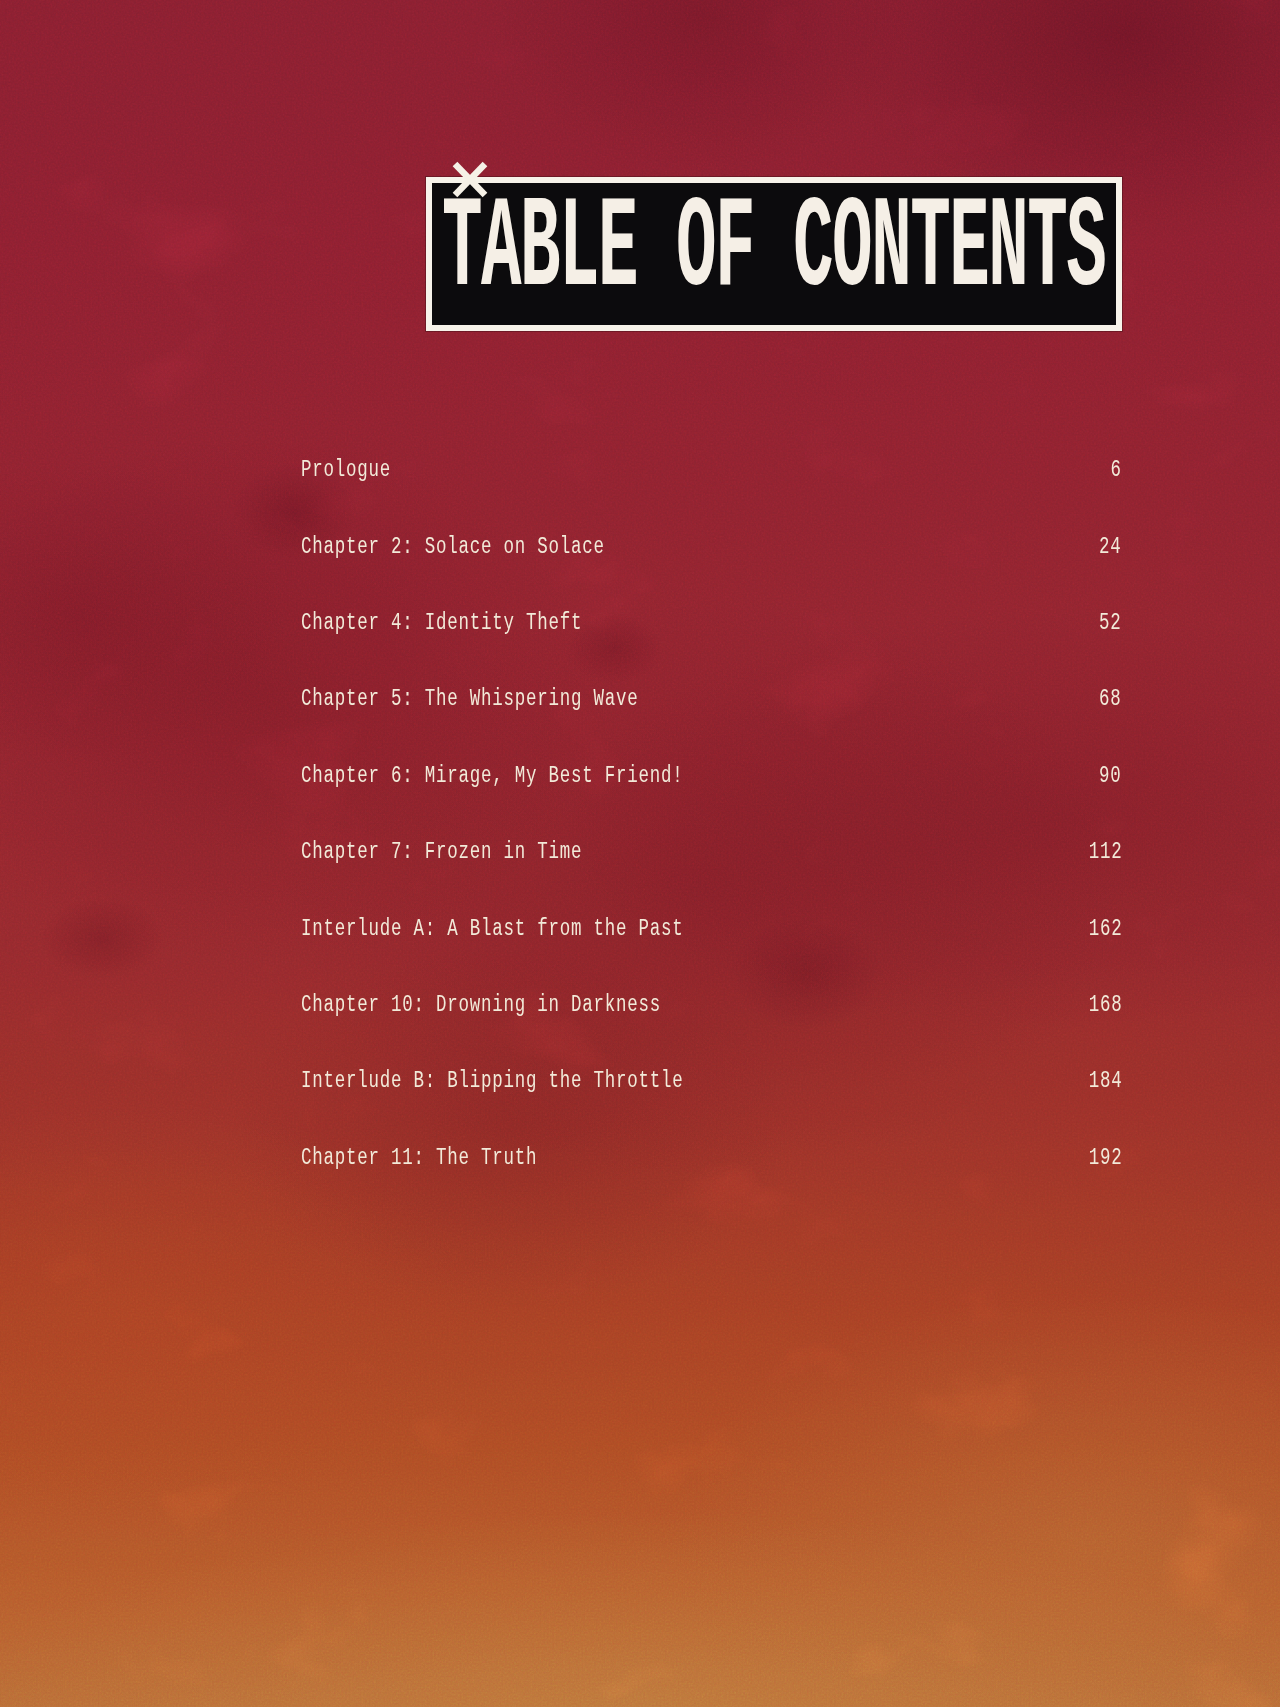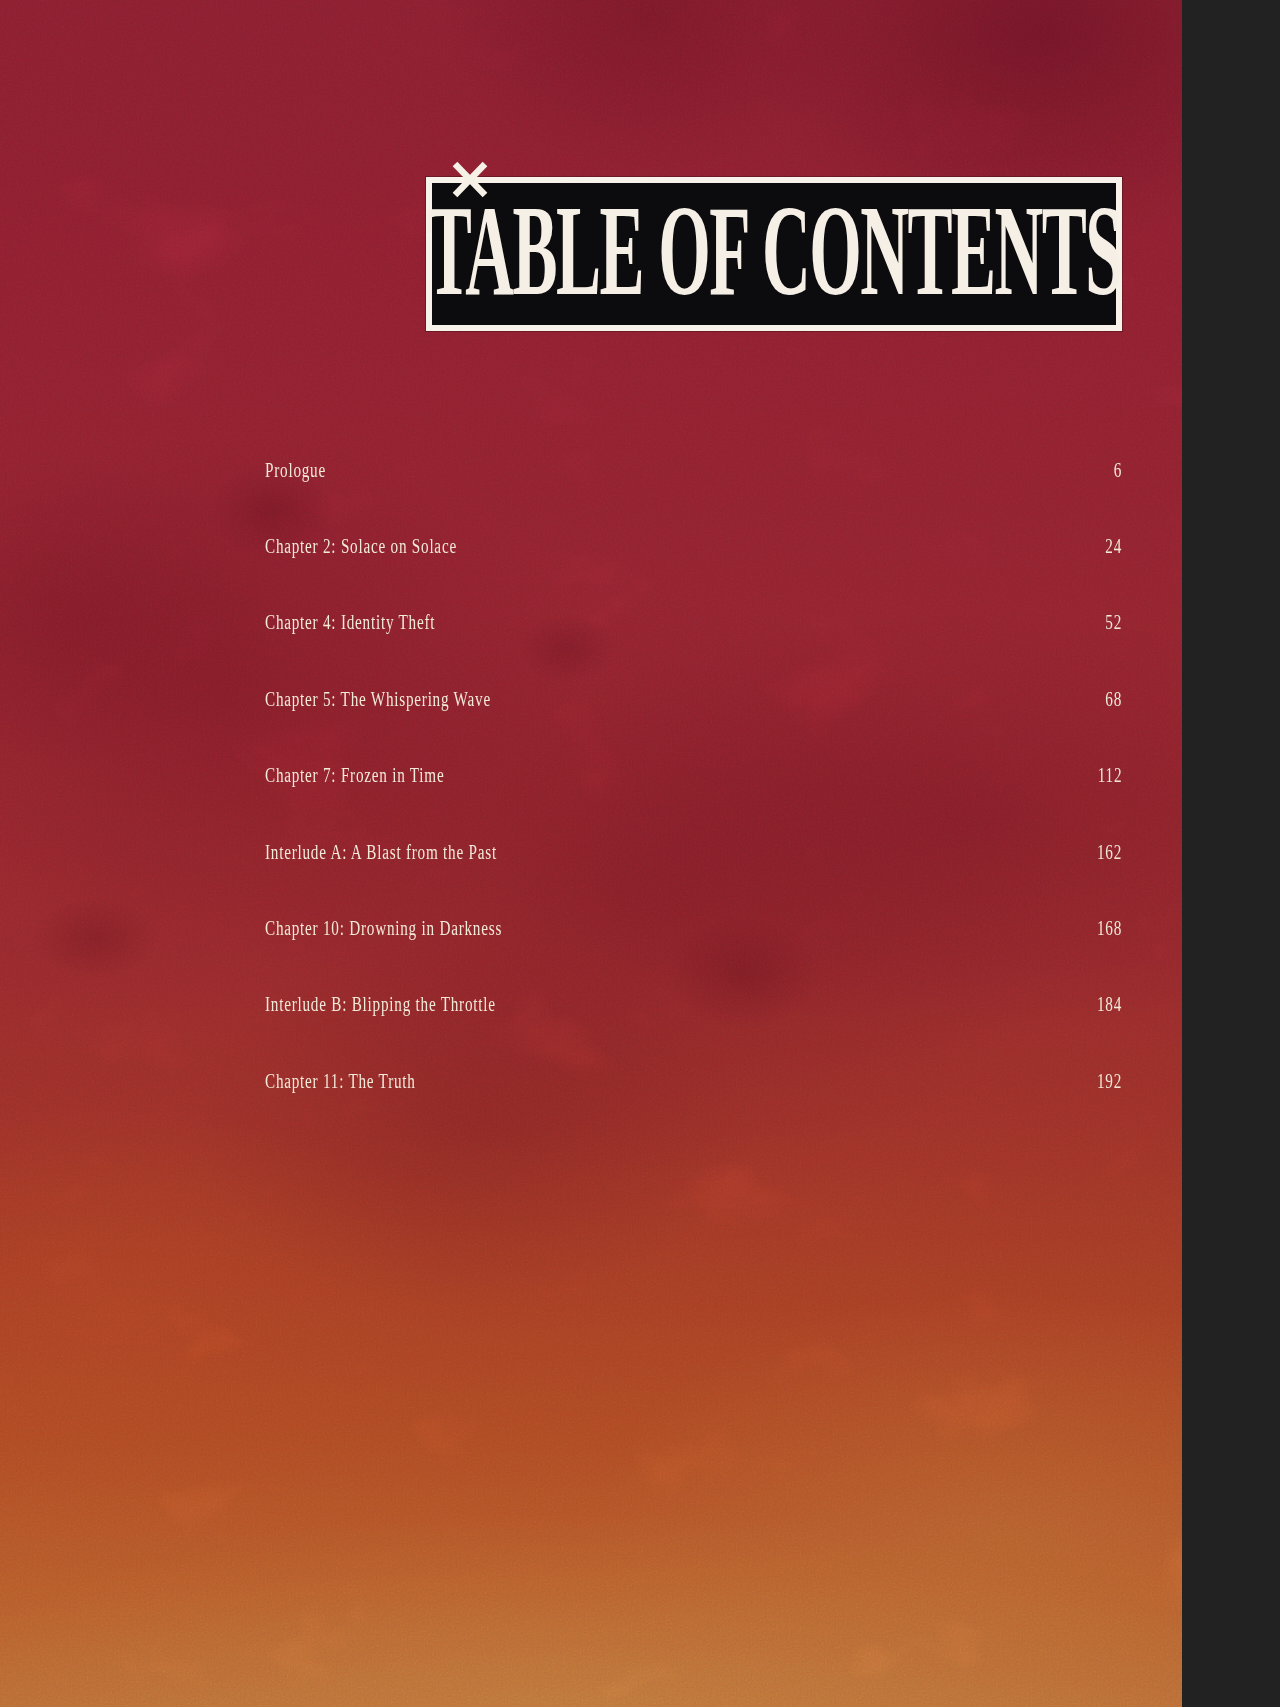--- a/index.html
+++ b/index.html
@@ -1,23 +1,23 @@
 <!DOCTYPE html>
 <html><head>
 <meta charset="utf-8">
 <style>
   html, body { margin: 0; padding: 0; background: #222; }
   * { box-sizing: border-box; }
 
   .page {
     position: relative;
-    width: 1182px;
+    width: 1280px;
     height: 1707px;
     overflow: hidden;
-    font-family: Liberation Serif, serif;
+    font-family: Liberation Mono, monospace;
     background: linear-gradient(180deg,
       #a32439 0%,
       #a82539 14%,
       #ab2838 30%,
       #b02c37 44%,
       #b23035 56%,
       #ba3a30 66%,
       #c64a2b 76%,
       #d05a2b 85%,
       #d96c33 93%,
@@ -84,23 +84,24 @@
     position: absolute;
     left: 265px; top: 432px;
     width: 857px;
   }
   .toc-row {
     height: 76.4px;
     display: flex;
     align-items: center;
     justify-content: space-between;
     color: #f2ead9;
-    font-size: 20px;
+    font-size: 23px;
     font-weight: 400;
     letter-spacing: 1px;
+    margin-left: 36px;
   }
   .toc-label {
     transform: scaleX(0.76);
     transform-origin: 0 50%;
     white-space: nowrap;
   }
   .toc-page {
     transform: scaleX(0.76);
     transform-origin: 100% 50%;
     white-space: nowrap;
@@ -148,20 +149,24 @@
     </div>
     <div class="toc-row">
       <span class="toc-label">Chapter 4: Identity Theft</span>
       <span class="toc-page">52</span>
     </div>
     <div class="toc-row">
       <span class="toc-label">Chapter 5: The Whispering Wave</span>
       <span class="toc-page">68</span>
     </div>
     <div class="toc-row">
+      <span class="toc-label">Chapter 6: Mirage, My Best Friend!</span>
+      <span class="toc-page">90</span>
+    </div>
+    <div class="toc-row">
       <span class="toc-label">Chapter 7: Frozen in Time</span>
       <span class="toc-page">112</span>
     </div>
     <div class="toc-row">
       <span class="toc-label">Interlude A: A Blast from the Past</span>
       <span class="toc-page">162</span>
     </div>
     <div class="toc-row">
       <span class="toc-label">Chapter 10: Drowning in Darkness</span>
       <span class="toc-page">168</span>

